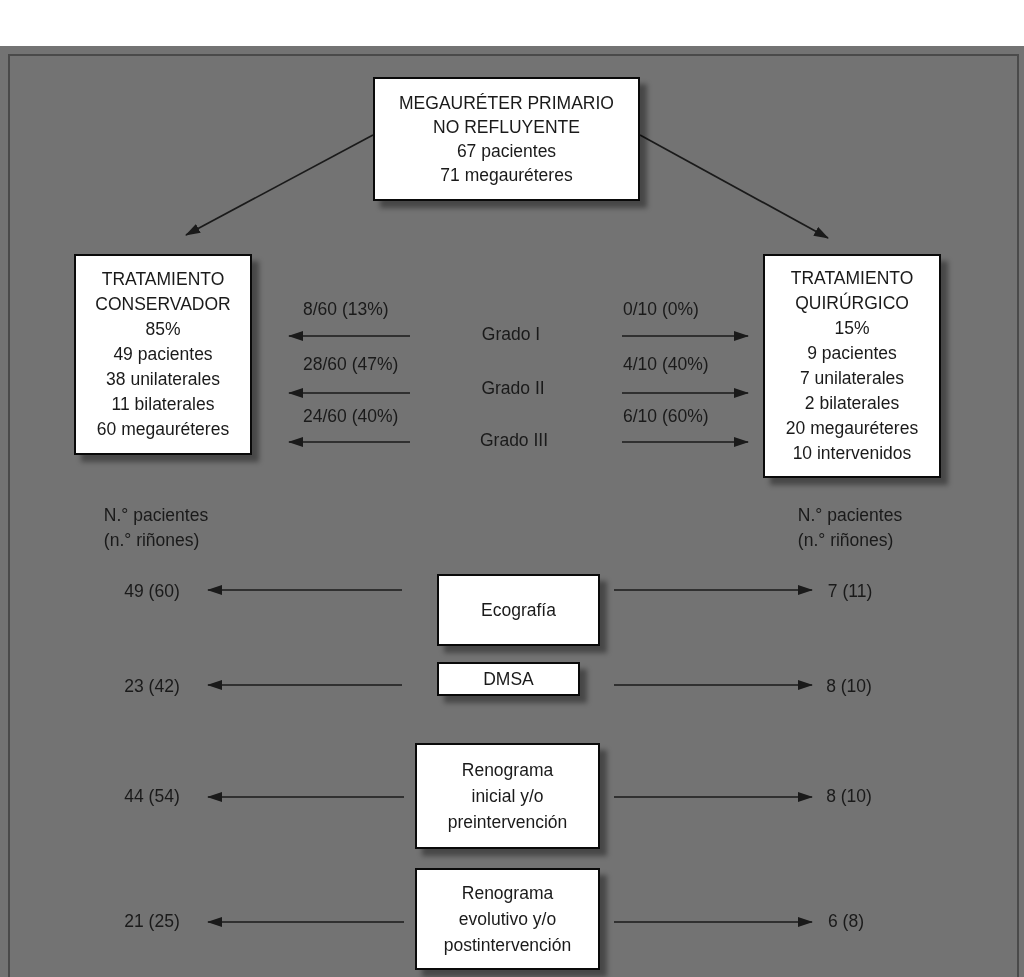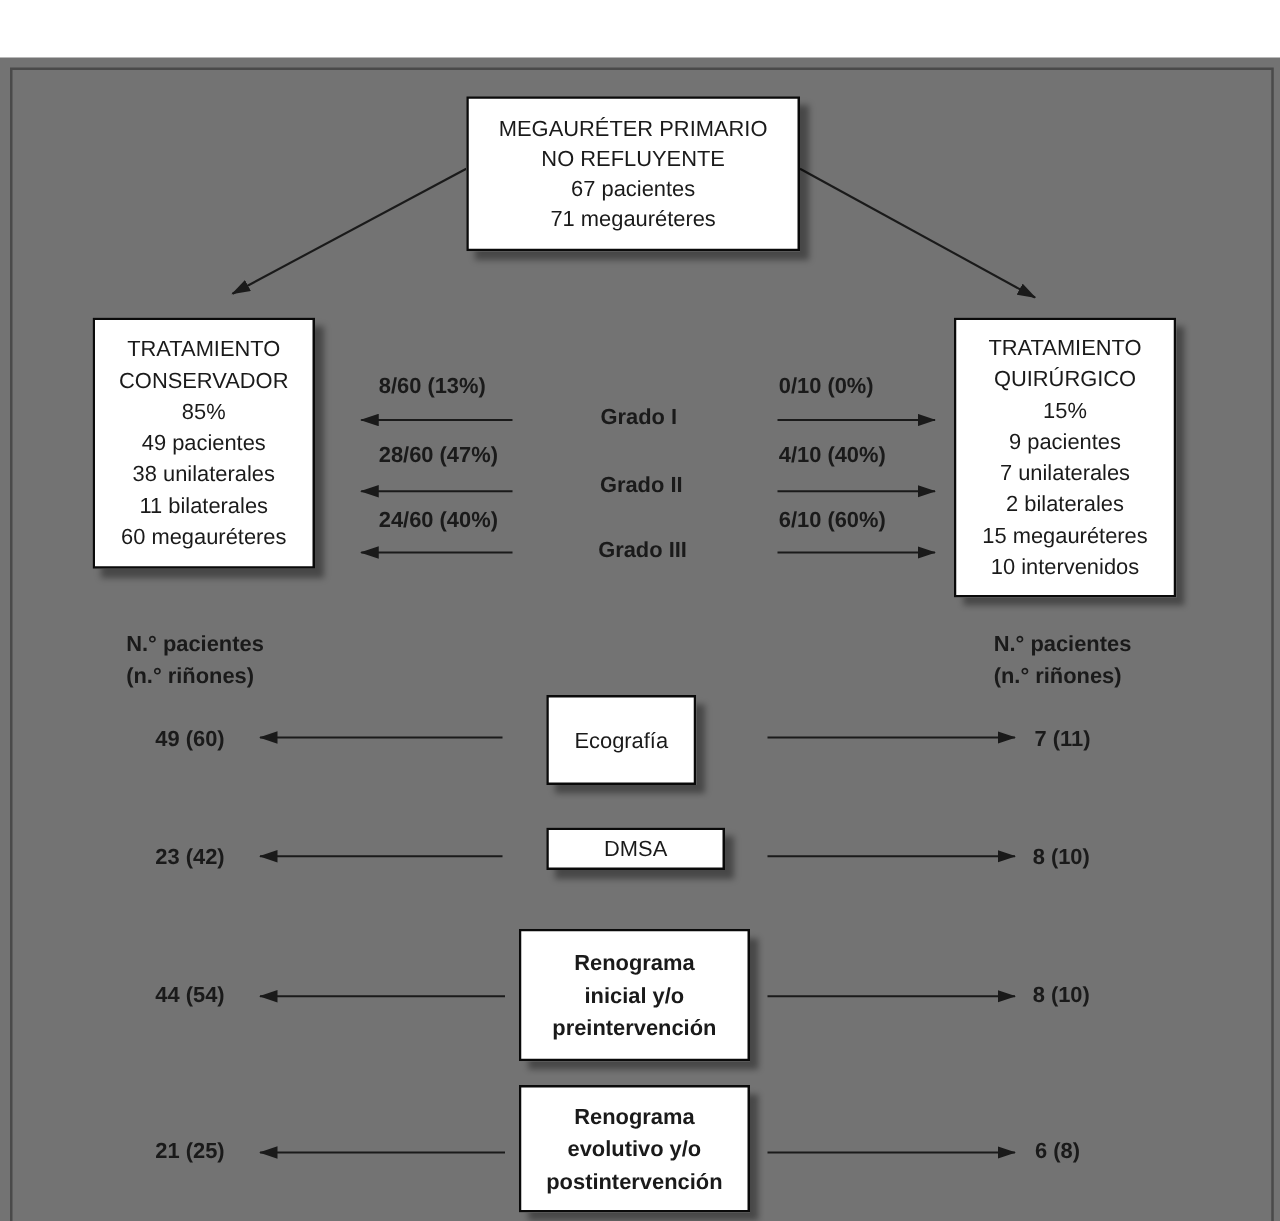--- a/index.html
+++ b/index.html
@@ -15,22 +15,22 @@
   }
   .arrows { position:absolute; left:0; top:0; }
   .box {
     position:absolute; background:#ffffff; border:2px solid #0a0a0a;
     box-shadow:7px 7px 5px rgba(0,0,0,0.38);
     display:flex; flex-direction:column; justify-content:center;
     align-items:center; text-align:center;
   }
   .txt { font-size:17.5px; line-height:25px; white-space:nowrap; }
   .lh24 .txt { line-height:24px; }
-  .lh26 .txt { line-height:26px;font-weight:bold; }
-  .abs { position:absolute;font-weight:bold; }
+  .lh26 .txt { line-height:26px; }
+  .abs { position:absolute; }
   .cc  { transform:translate(-50%,-50%); text-align:left; }
   .vc  { transform:translateY(-50%); }
 </style>
 </head>
 <body>
 
 <div class="stage">
 
   <div class="frame"></div>
 
@@ -81,21 +81,21 @@
     <div class="txt">60 megauréteres</div>
   </div>
 
   <div class="box" style="left:763px;top:208px;width:178px;height:224px">
     <div class="txt">TRATAMIENTO</div>
     <div class="txt">QUIRÚRGICO</div>
     <div class="txt">15%</div>
     <div class="txt">9 pacientes</div>
     <div class="txt">7 unilaterales</div>
     <div class="txt">2 bilaterales</div>
-    <div class="txt">15 megauréteres</div>
+    <div class="txt">20 megauréteres</div>
     <div class="txt">10 intervenidos</div>
   </div>
 
   <div class="abs txt vc" style="left:303px;top:263px">8/60 (13%)</div>
   <div class="abs txt cc" style="left:511px;top:288px">Grado I</div>
   <div class="abs txt vc" style="left:623px;top:263px">0/10 (0%)</div>
 
   <div class="abs txt vc" style="left:303px;top:318px">28/60 (47%)</div>
   <div class="abs txt cc" style="left:513px;top:342px">Grado II</div>
   <div class="abs txt vc" style="left:623px;top:318px">4/10 (40%)</div>
@@ -107,21 +107,21 @@
   <div class="abs cc" style="left:156px;top:482px">
     <div class="txt">N.° pacientes</div>
     <div class="txt">(n.° riñones)</div>
   </div>
   <div class="abs cc" style="left:850px;top:482px">
     <div class="txt">N.° pacientes</div>
     <div class="txt">(n.° riñones)</div>
   </div>
 
   <div class="abs txt cc" style="left:152px;top:545px">49 (60)</div>
-  <div class="box" style="left:437px;top:510px;width:120px;height:72px">
+  <div class="box" style="left:437px;top:528px;width:163px;height:72px">
     <div class="txt">Ecografía</div>
   </div>
   <div class="abs txt cc" style="left:850px;top:545px">7 (11)</div>
 
   <div class="abs txt cc" style="left:152px;top:640px">23 (42)</div>
   <div class="box" style="left:437px;top:616px;width:143px;height:34px">
     <div class="txt">DMSA</div>
   </div>
   <div class="abs txt cc" style="left:849px;top:640px">8 (10)</div>
 

